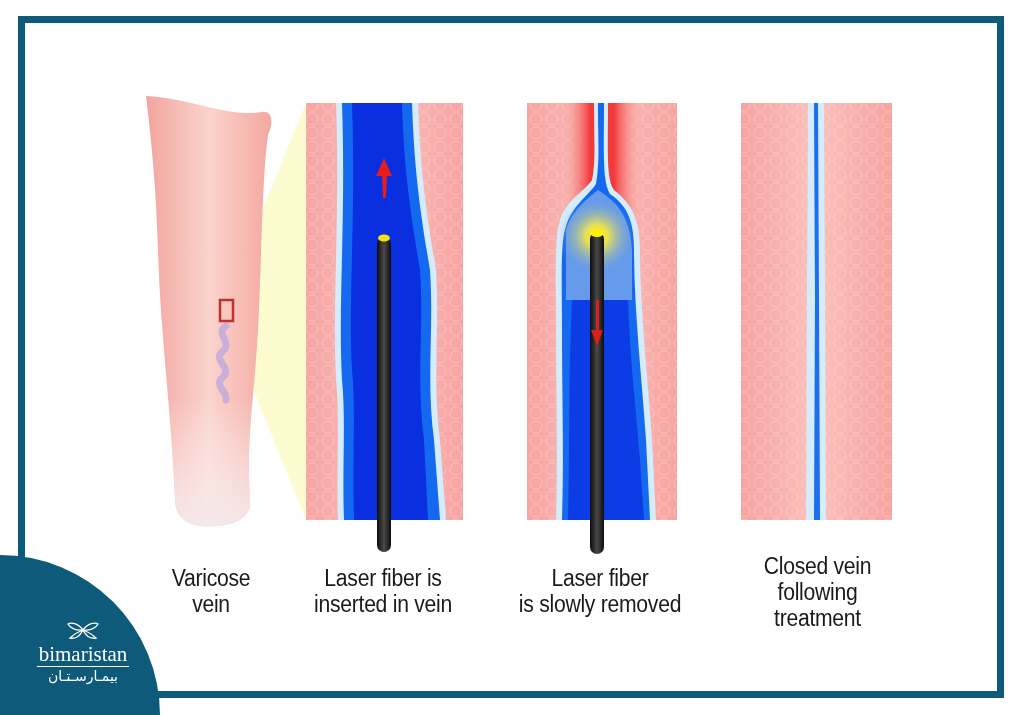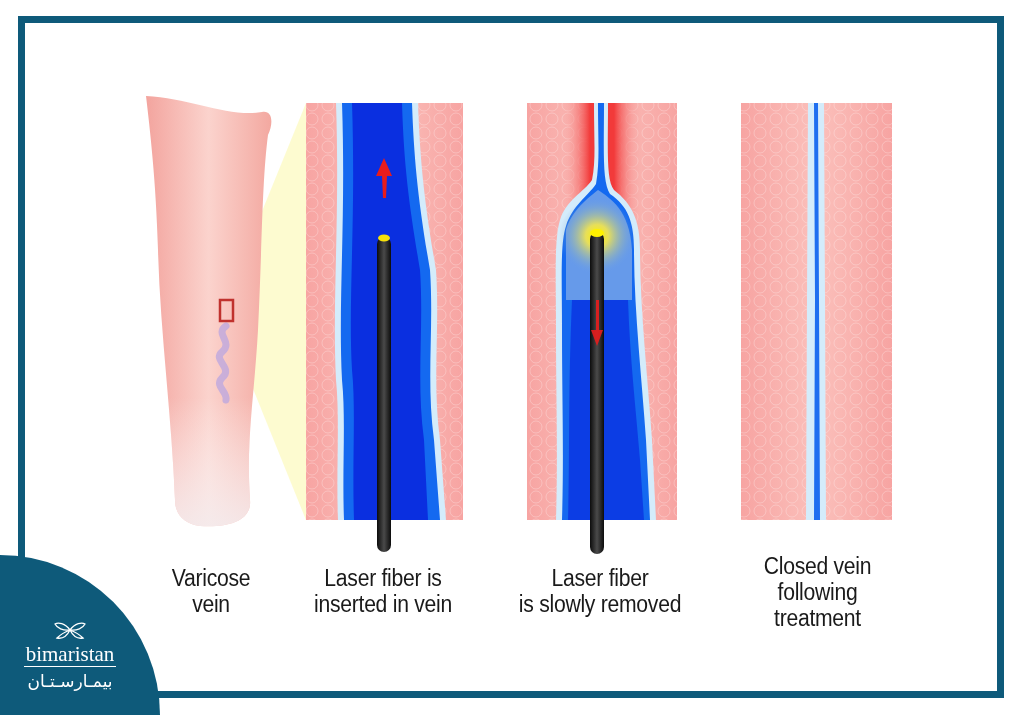--- a/index.html
+++ b/index.html
@@ -20,27 +20,27 @@
   }
   .cap-1 { left: 150px; top: 565px; width: 122px; }
   .cap-2 { left: 288px; top: 565px; width: 190px; }
   .cap-3 { left: 495px; top: 565px; width: 210px; }
   .cap-4 { left: 735px; top: 553px; width: 165px; }
   .logo-wrap {
     position: absolute; left: -160px; top: 555px; width: 320px; height: 320px;
     border-radius: 50%; background: #0e5a7a;
   }
   .logo {
-    position: absolute; left: 0; top: 620px; width: 140px; text-align: center; color: #ffffff;
+    position: absolute; left: 13px; top: 620px; width: 140px; text-align: center; color: #ffffff;
   }
   .logo-name {
     display: inline-block; font-family: "Liberation Serif", "DejaVu Serif", serif;
     font-size: 21px; line-height: 22px; padding: 0 2px 1px; border-bottom: 1px solid #ffffff;
   }
-  .logo-ar { font-size: 17px; line-height: 18px; letter-spacing: 1px; margin-top: 6px; }
+  .logo-ar { font-size: 14px; line-height: 18px; letter-spacing: 1px; margin-top: 0; }
   .logo-icon { display: block; margin: 0 auto 3px; }
 </style>
 </head>
 <body>
 
 <div class="frame"></div>
 
 <svg class="stage" viewBox="0 0 1024 715" width="1024" height="715">
   <defs>
     <linearGradient id="skinGrad" x1="0" y1="0" x2="1" y2="0">

